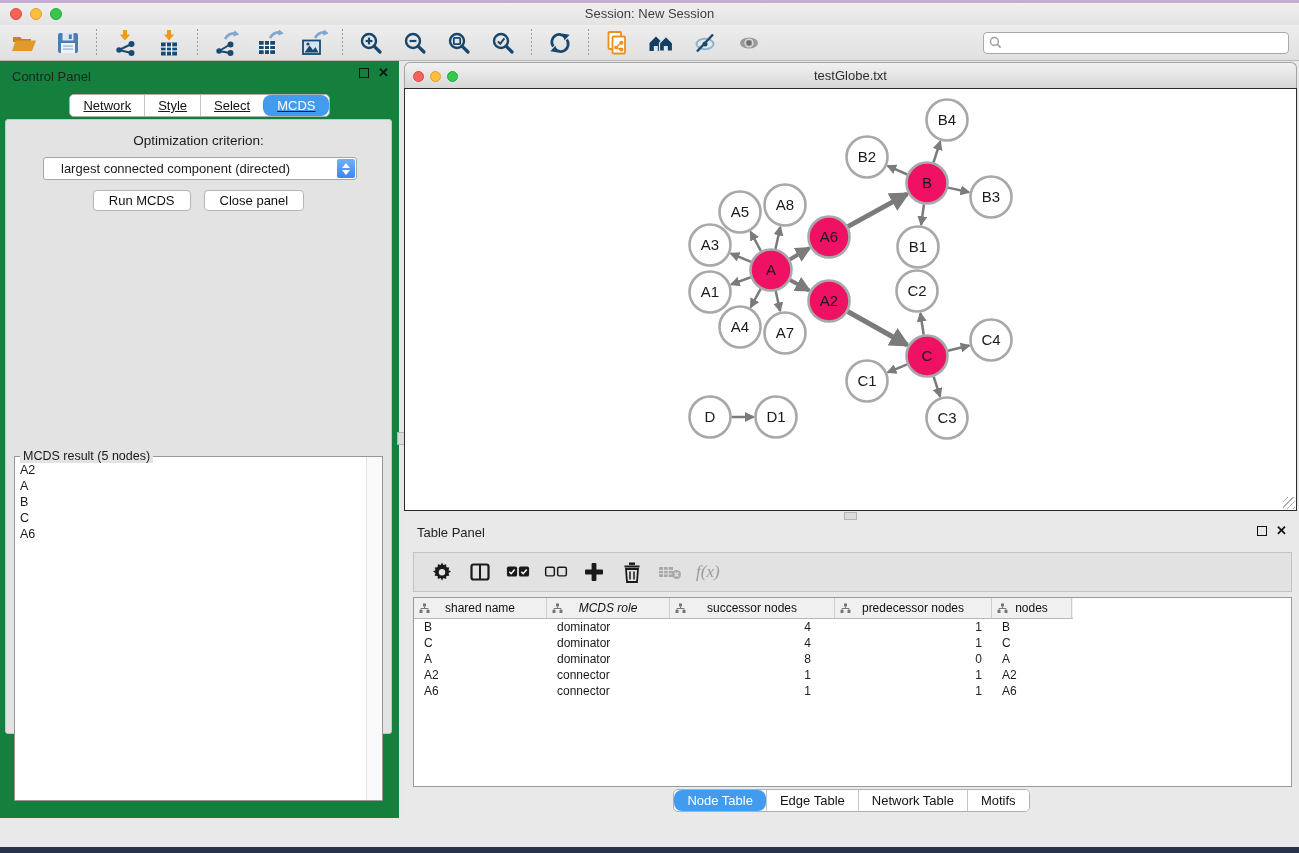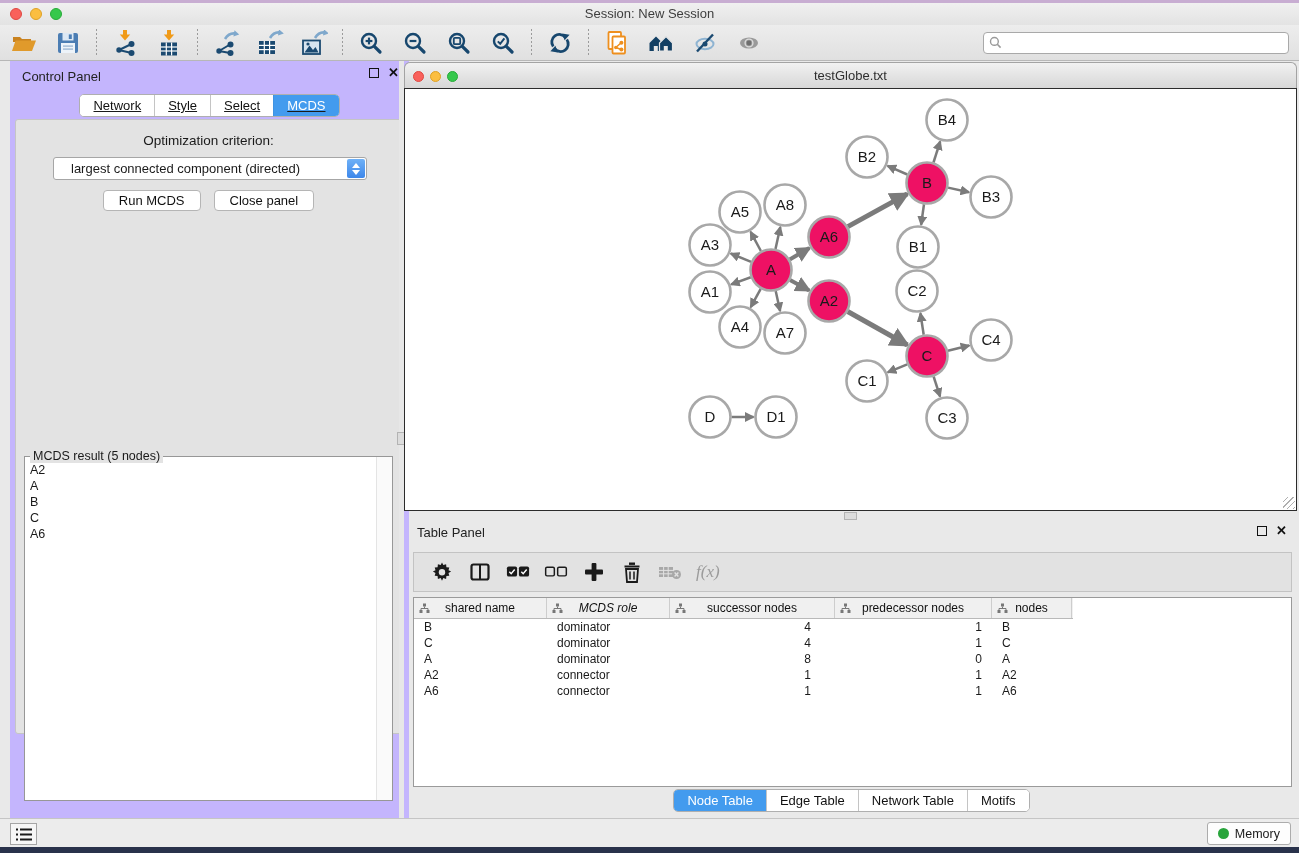--- a/index.html
+++ b/index.html
@@ -19,30 +19,30 @@
            background:linear-gradient(#EDEDED,#E0E0E0);border-bottom:1px solid #B7B7B7;
            display:flex;align-items:center;padding:0 10px;}
   .tb-btn{width:28px;height:28px;display:flex;align-items:center;justify-content:center;flex:0 0 auto;}
   .tb-gap{width:16px;flex:0 0 auto;}
   .tb-sep{width:1px;height:28px;margin:0 14px;flex:0 0 auto;
           background-image:linear-gradient(#9B9B9B 40%,transparent 40%);background-size:1px 4px;}
   .search-field{margin-left:auto;width:294px;height:20px;background:#fff;border:1px solid #A9A9A9;
                 border-radius:4px;display:flex;align-items:center;padding:0 5px;gap:4px;}
   .search-field input{border:none;outline:none;flex:1;font-size:12px;font-family:inherit;background:transparent;}
   
-  .control-panel{position:absolute;left:10px;top:61px;width:399px;height:757px;background:#c4b5fd;}
+  .control-panel{position:absolute;left:0;top:61px;width:399px;height:757px;background:#15803d;}
   .cp-header{position:absolute;left:0;top:0;width:100%;height:28px;}
   .panel-title{position:absolute;left:12px;top:8px;font-size:13px;color:#222;}
   .panel-wctl{position:absolute;right:10px;top:7px;display:flex;gap:9px;align-items:center;}
   .float-box{width:10px;height:10px;border:1.6px solid #111;box-sizing:border-box;}
   .close-x{font-size:13px;font-weight:bold;color:#111;line-height:10px;}
   .seg{display:flex;border:1px solid #AFAFAF;border-radius:5px;overflow:hidden;background:#fff;height:21px;}
   .seg-btn{padding:0 13px;font-size:13px;line-height:21px;background:#fff;color:#111;cursor:default;}
   .seg-btn + .seg-btn{border-left:1px solid #C4C4C4;}
-  .seg-btn.active{background:#439BEE;color:#fff;border-left-color:#3F93E2;}
+  .seg-btn.active{background:#439BEE;color:#fff;border-left-color:#3F93E2;border-radius:8px;}
   .cp-tabs{position:absolute;left:0;top:33px;width:100%;display:flex;justify-content:center;text-decoration:underline;}
   .cp-body{position:absolute;left:5px;top:58px;width:387px;height:615px;background:#E3E3E3;
            border:1px solid #C5C5C5;border-radius:3px;box-sizing:border-box;}
   .opt-label{position:absolute;left:0;right:0;top:13px;text-align:center;font-size:13.5px;}
   .criterion-select{position:absolute;left:37px;top:37px;width:314px;height:23px;background:#fff;
                     border:1px solid #A6A6A6;border-radius:3px;box-sizing:border-box;}
   .criterion-select .sel-text{position:absolute;left:9px;top:3px;font-size:13px;white-space:nowrap;margin-left:8px;}
   .sel-stepper{position:absolute;right:1px;top:1px;bottom:1px;width:18px;border-radius:2px;
                background:linear-gradient(#6FB1F7,#3D87EA);display:flex;flex-direction:column;
                align-items:center;justify-content:center;gap:2px;}
@@ -643,33 +643,15 @@
     <div class="tp-tabs">
         <div class="seg" id="tp-seg">
           <div class="seg-btn active">Node Table</div>
           <div class="seg-btn">Edge Table</div>
           <div class="seg-btn">Network Table</div>
           <div class="seg-btn">Motifs</div>
         </div>
       </div>
   </div>
 
-  <div class="status-bar">
-    <div class="list-btn">
-      <svg width="16" height="13" viewBox="0 0 16 13">
-          <g fill="#1a1a1a">
-            <rect x="0" y="0.5" width="2" height="2"></rect>
-            <rect x="0" y="5.5" width="2" height="2"></rect>
-            <rect x="0" y="10.5" width="2" height="2"></rect>
-            <rect x="4" y="0.5" width="12" height="2"></rect>
-            <rect x="4" y="5.5" width="12" height="2"></rect>
-            <rect x="4" y="10.5" width="12" height="2"></rect>
-          </g>
-        </svg>
-    </div>
-    <div class="memory-btn">
-      <span class="memory-dot"></span>
-      <span>Memory</span>
-    </div>
-  </div>
 
   <div class="desktop-strip-bottom"></div>
 </div>
 
 </body></html>

